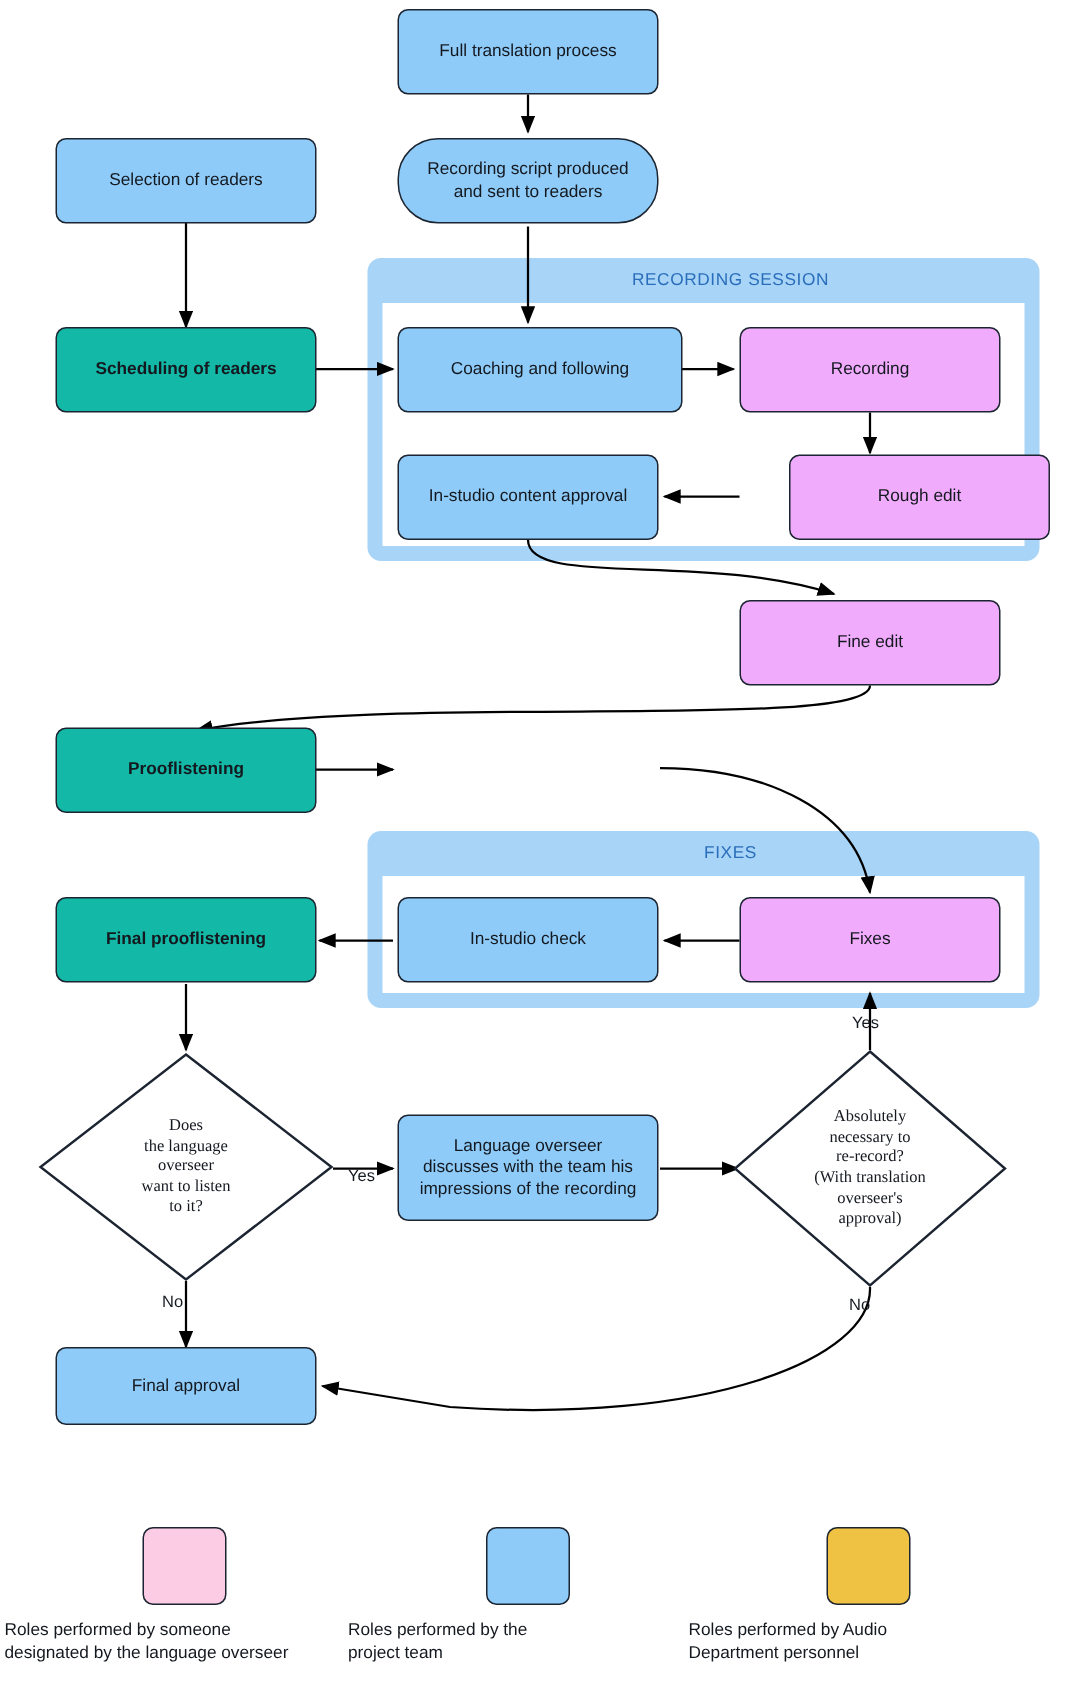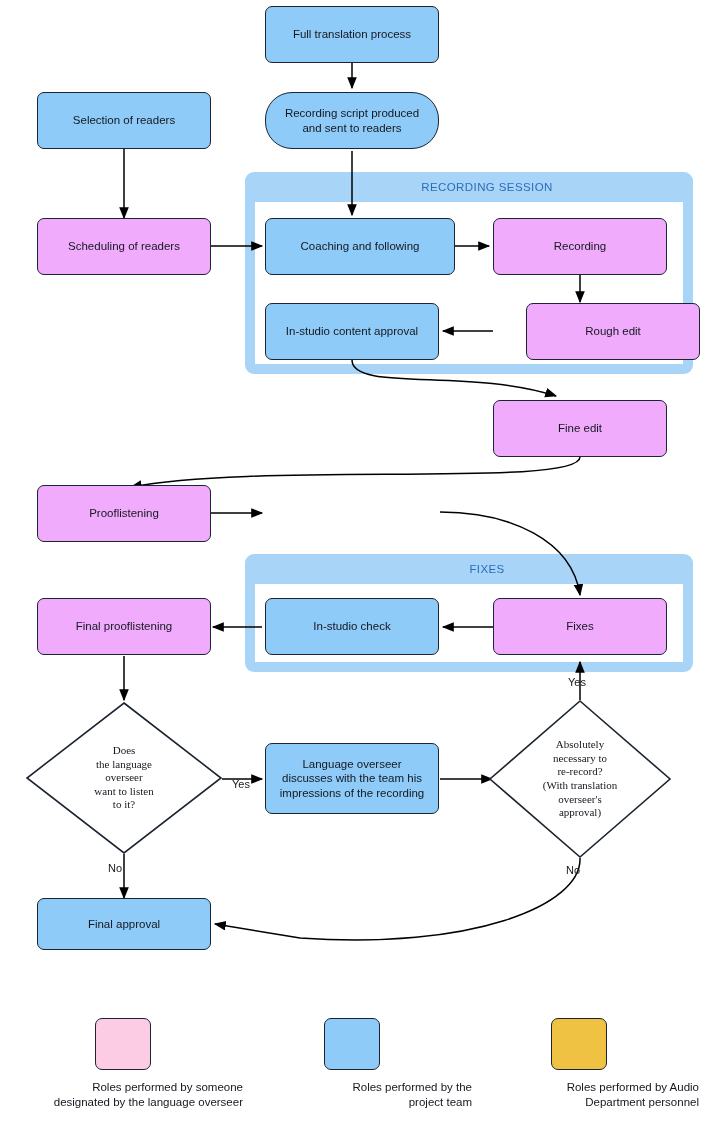--- a/index.html
+++ b/index.html
@@ -49,21 +49,21 @@
     display: flex;
     align-items: center;
     justify-content: center;
     text-align: center;
     font-size: 11.5px;
     line-height: 14.5px;
     color: #14181f;
     padding: 2px 6px;
   }
   .node.blue   { background: #8ecbf8; }
-  .node.pink   { background: #f0abfc; }
+  .node.pink   { background: #14b8a6; font-weight: bold; }
   .node.yellow { background: #f0abfc; }
 
   
   .diamond-wrap {
     position: absolute;
   }
   .diamond-wrap svg {
     position: absolute;
     left: 0;
     top: 0;
@@ -107,21 +107,21 @@
     height: 52px;
     border: 1.3px solid #1b2430;
     border-radius: 7px;
     box-sizing: border-box;
   }
   .legend-swatch.pink   { background: #fbcce4; }
   .legend-swatch.blue   { background: #8ecbf8; }
   .legend-swatch.yellow { background: #f0c244; }
   .legend-text {
     position: absolute;
-    text-align: right;
+    text-align: left;
     font-size: 11.5px;
     line-height: 15px;
     color: #14181f;
   }
 </style>
 </head>
 <body>
 
 <div id="canvas">
 

